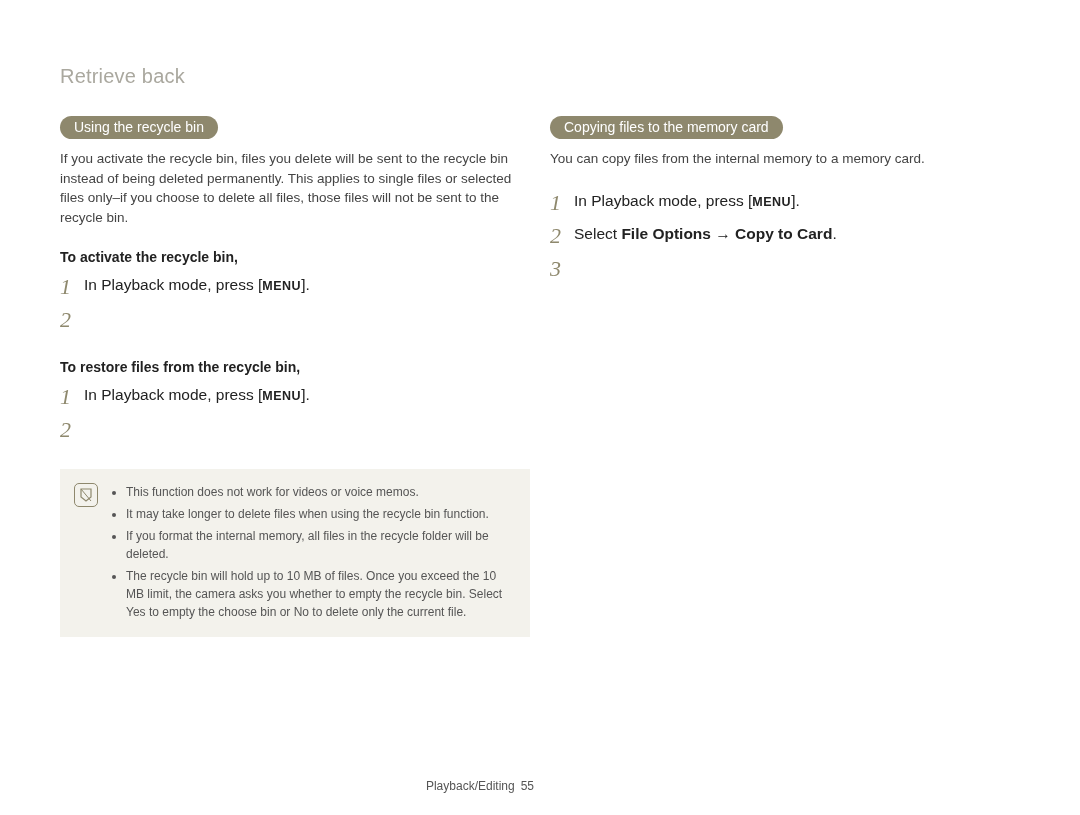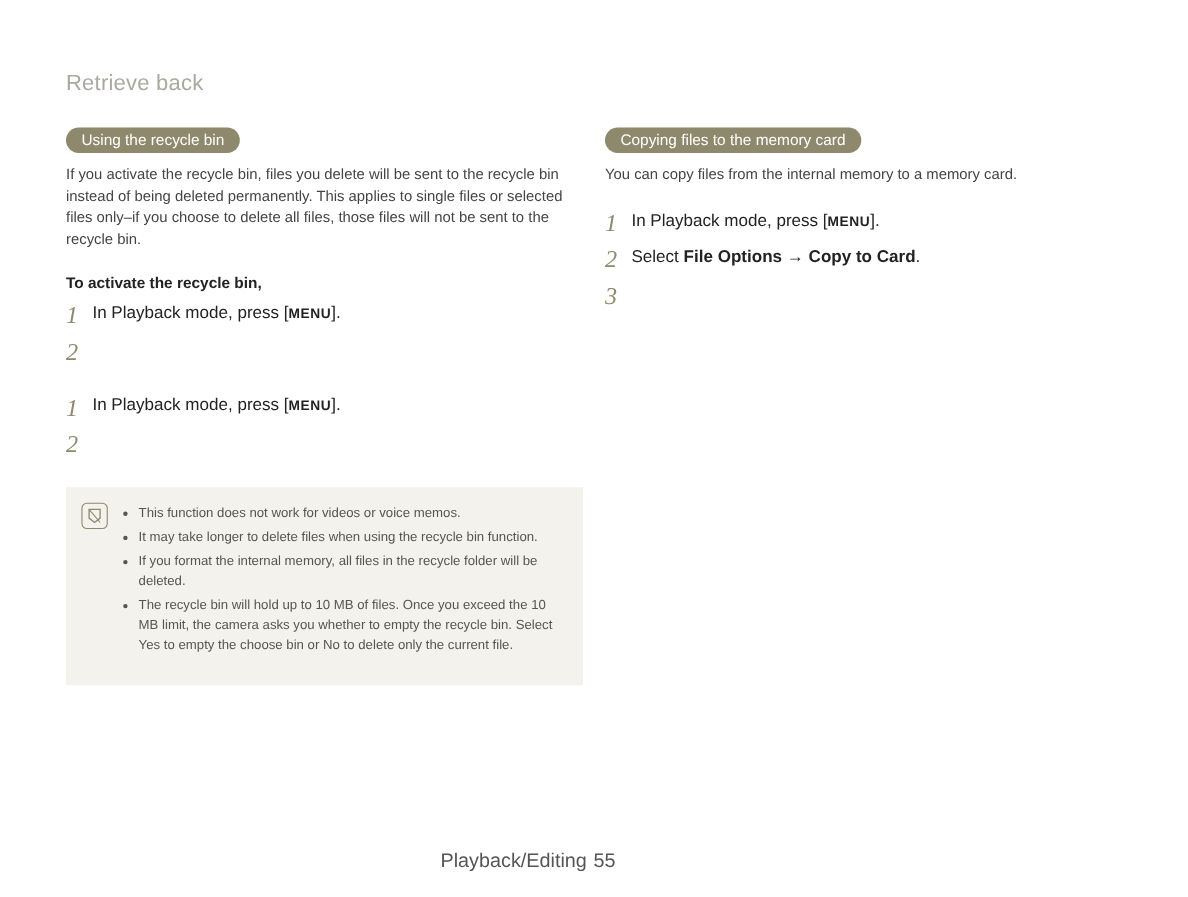--- a/index.html
+++ b/index.html
@@ -81,21 +81,21 @@
     font-weight: bold;
     font-size: 12.5px;
     letter-spacing: 0.5px;
   }
   .arrow {
     font-family: Arial, sans-serif;
   }
   .spacer { height: 18px; }
   .note-box {
     background: #f3f2ec;
-    padding: 14px 16px 24px 14px;
+    padding: 14px 16px 12px 14px;
     display: flex;
     gap: 12px;
     font-size: 12px;
     line-height: 1.5;
     color: #555;
     font-weight: 300;
   }
   .note-icon {
     width: 22px;
     height: 22px;
@@ -116,21 +116,21 @@
     padding-left: 16px;
     margin: 0;
   }
   .note-list li { margin-bottom: 4px; }
   .footer {
     position: absolute;
     bottom: 22px;
     width: 960px;
     left: 0;
     text-align: center;
-    font-size: 18px;
+    font-size: 12px;
     color: #555;
     font-weight: 300;
   }
   .footer .pg { margin-left: 6px; }
 </style>
 </head>
 <body>
 
 <div class="page">
   <div class="header-title">Retrieve back</div>
@@ -149,20 +149,21 @@
           <span>In Playback mode, press [</span><span class="menu-label">MENU</span><span>].</span>
         </div>
       </div>
 
       <div class="step">
         <div class="step-num">2</div>
       </div>
 
       <div class="spacer"></div>
 
+      <div class="subhead">To restore files from the recycle bin,</div>
 
       <div class="step">
         <div class="step-num">1</div>
         <div class="step-text">
           <span>In Playback mode, press [</span><span class="menu-label">MENU</span><span>].</span>
         </div>
       </div>
 
       <div class="step">
         <div class="step-num">2</div>

